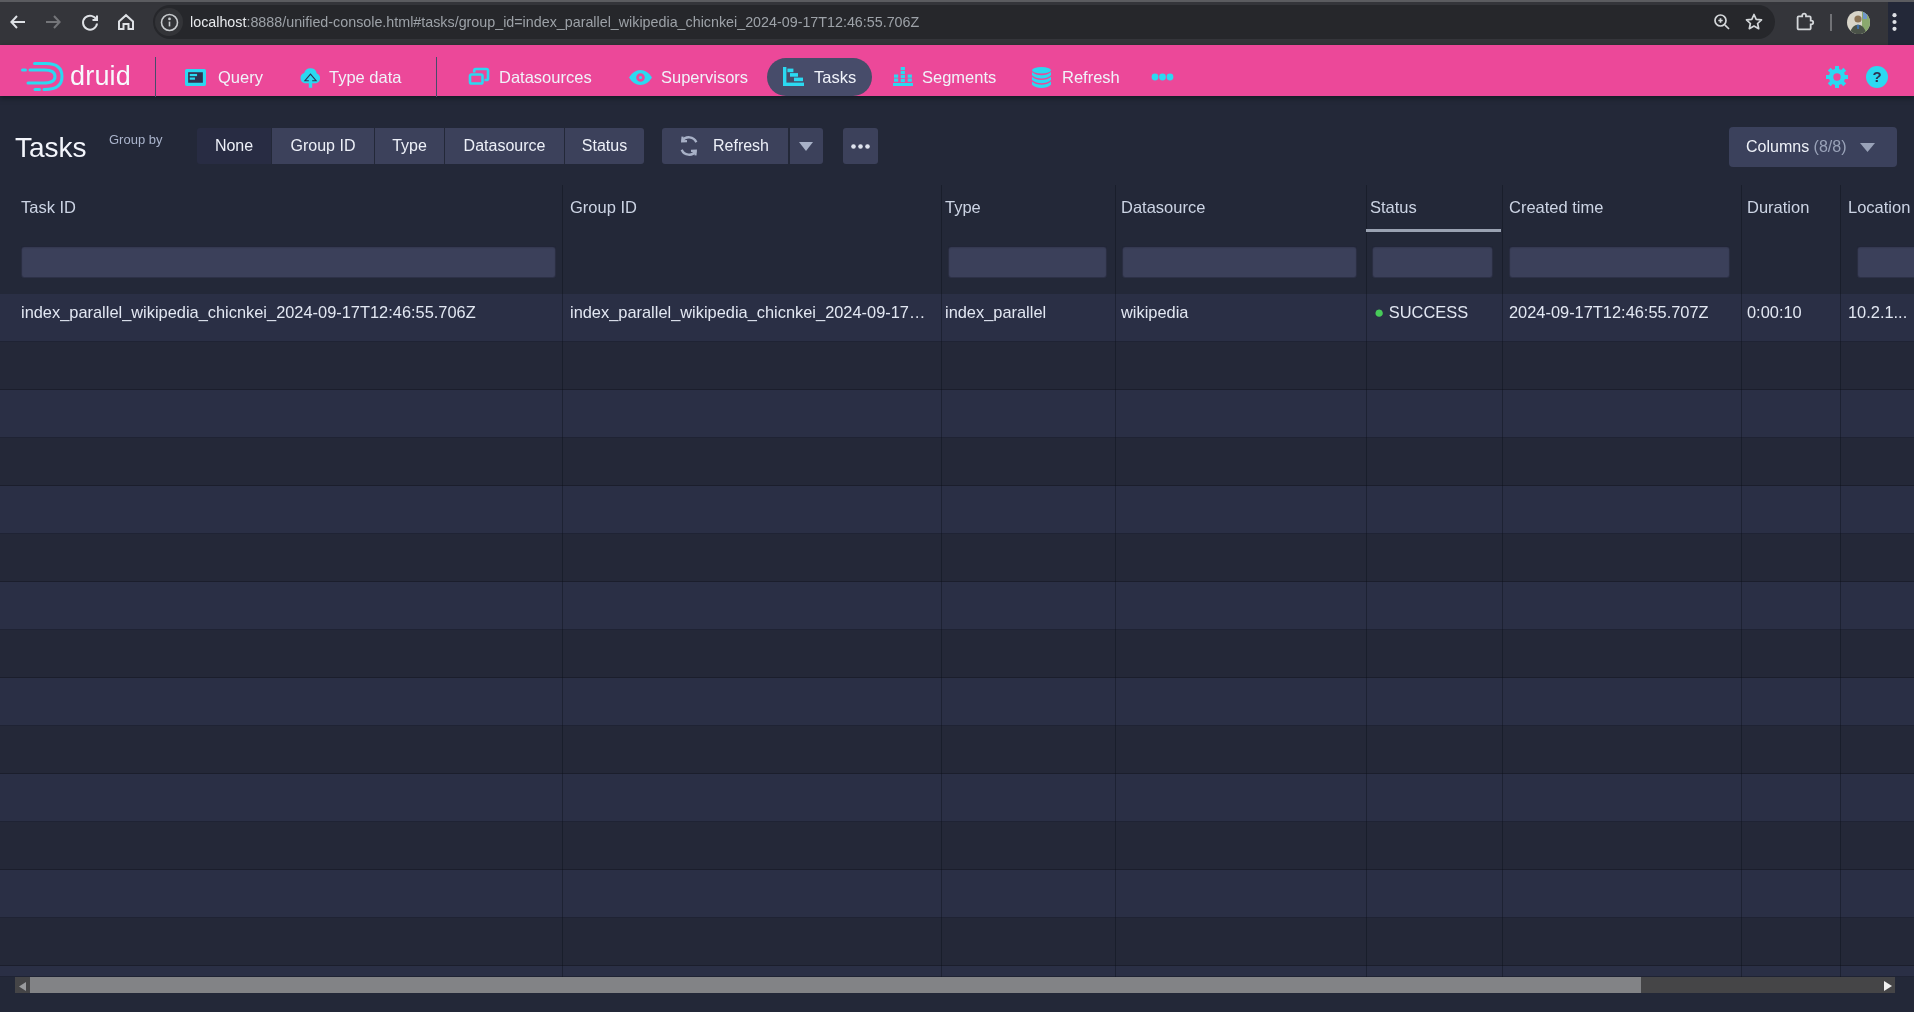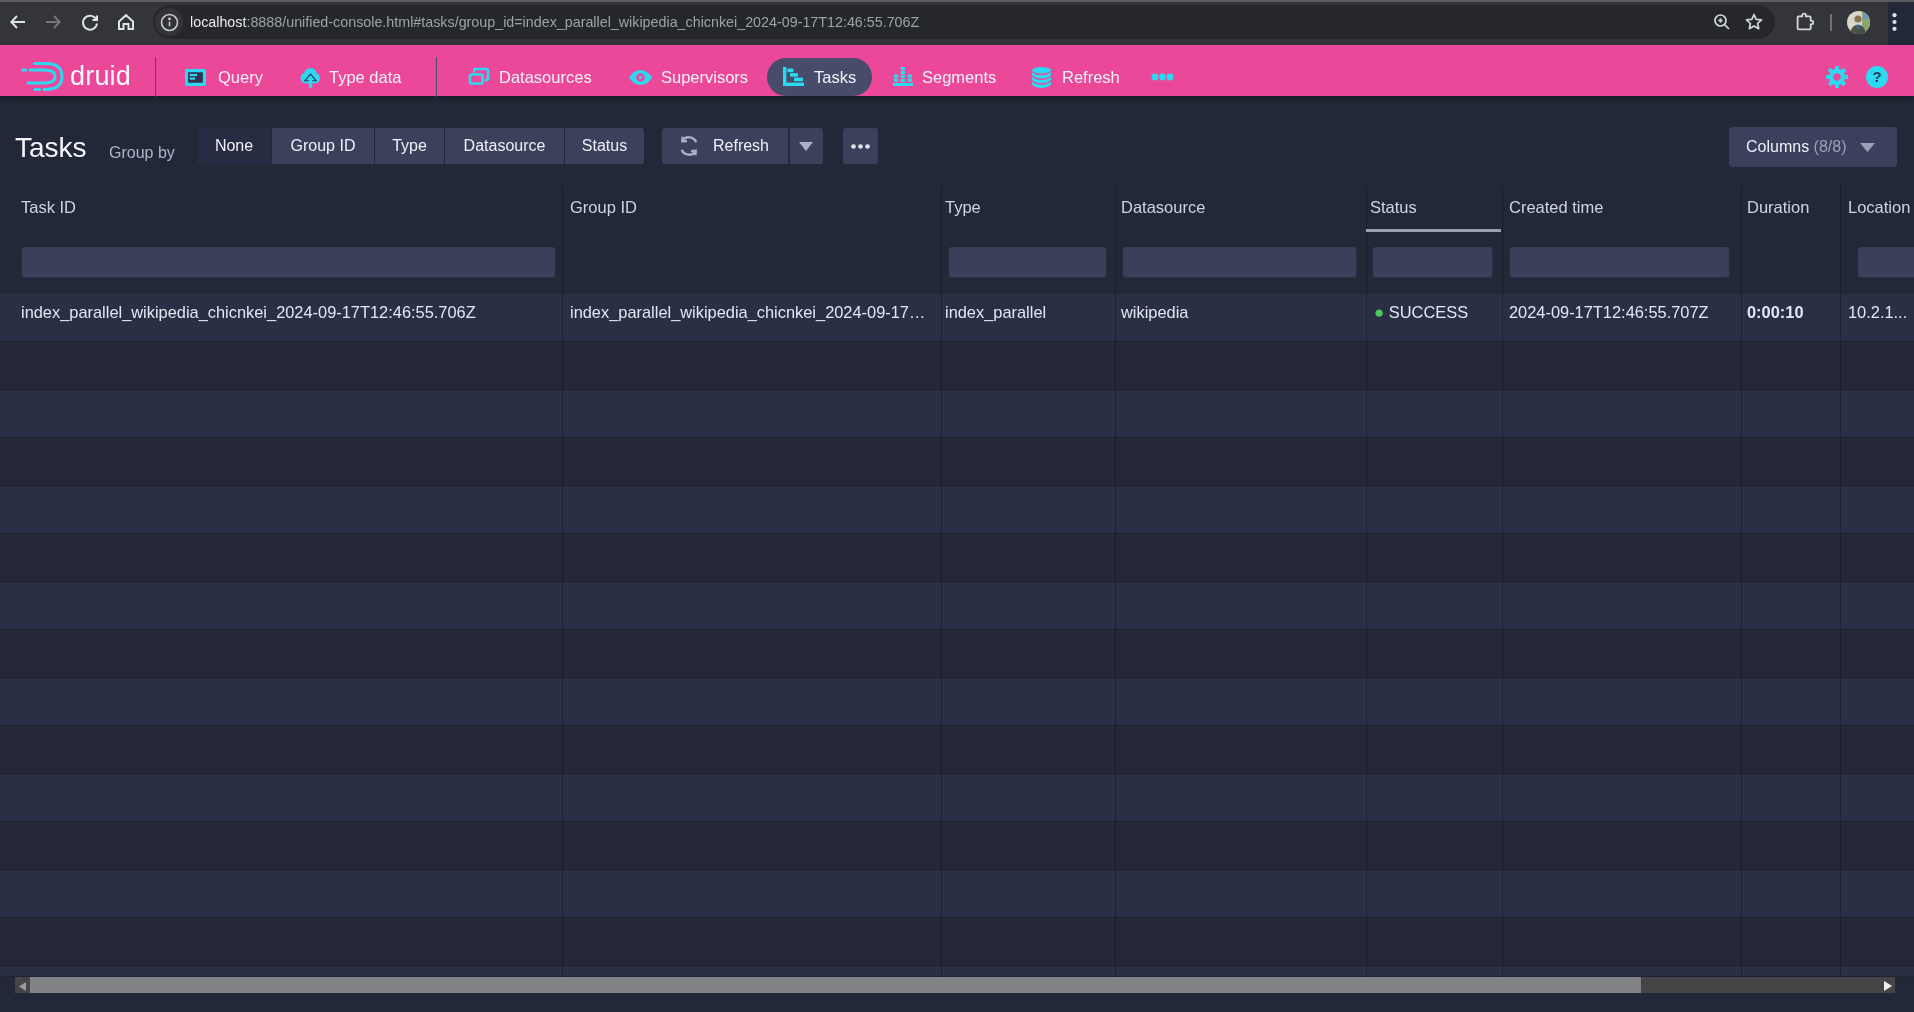--- a/index.html
+++ b/index.html
@@ -19,21 +19,21 @@
 
 #dhead { position:absolute; left:0; top:45px; width:1914px; height:51px; background:#ec4899; box-shadow:0 2px 5px rgba(10,12,20,.55); }
 .navsep { position:absolute; top:12px; width:1px; height:40px; background:#474c6b; }
 .navtext { position:absolute; top:0; height:63px; line-height:64px; font-size:16.5px; color:#f0f3fa; white-space:nowrap; }
 .navicon { position:absolute; top:22px; }
 #taskpill { position:absolute; left:767px; top:13px; width:105px; height:38px; border-radius:19px; background:#474c6a; }
 #druidword { position:absolute; left:70px; top:0; height:63px; line-height:62px; font-size:27px; color:#f7f9fd; letter-spacing:.2px; }
 
 
 #vtitle { position:absolute; left:15px; top:132px; font-size:28px; color:#f3f5fb; }
-#groupby { position:absolute; left:109px; top:144px; font-size:16px; color:#aab4cc; }
+#groupby { position:absolute; left:109px; top:132px; font-size:13px; color:#aab4cc; }
 .btn { position:absolute; top:128px; height:36px; background:#3c415b; color:#edf0f8; font-size:16px; text-align:center; line-height:36px; }
 .btn.dark { background:#282c43; }
 .r-l { border-radius:3px 0 0 3px; }
 .r-r { border-radius:0 3px 3px 0; }
 .r-a { border-radius:3px; }
 
 
 .th { position:absolute; top:198px; font-size:16.5px; color:#ccd4e4; white-space:nowrap; }
 #sortline { position:absolute; left:1366px; top:229px; width:135px; height:3px; background:#9aa2b2; }
 .finput { position:absolute; top:246px; height:32px; background:#3b405a; border-radius:3px; box-shadow:inset 0 1px 2px rgba(10,13,22,.45), inset 0 0 0 1px rgba(10,13,22,.25); }
@@ -291,21 +291,21 @@
   <div class="finput" style="left:1509px;width:221px;"></div>
   <div class="finput" style="left:1857px;width:70px;"></div>
 
   <div class="abs" style="left:0;top:288px;width:1634px;height:48px;">
     <div class="td" style="left:21px;">index_parallel_wikipedia_chicnkei_2024-09-17T12:46:55.706Z</div>
     <div class="td" style="left:570px;width:359px;overflow:hidden;text-overflow:ellipsis;">index_parallel_wikipedia_chicnkei_2024-09-17T12:46:55.706Z</div>
     <div class="td" style="left:945px;">index_parallel</div>
     <div class="td" style="left:1121px;">wikipedia</div>
     <div class="td" style="left:1374px;"><span style="color:#47cb59;font-size:17px;">●</span>&nbsp;SUCCESS</div>
     <div class="td" style="left:1509px;">2024-09-17T12:46:55.707Z</div>
-    <div class="td" style="left:1747px;font-weight:bold;">0:00:10</div>
+    <div class="td" style="left:1747px;">0:00:10</div>
     <div class="td" style="left:1848px;">10.2.1...</div>
   </div>
 
   <div id="sbar"></div>
   <div id="sthumb"></div>
   <svg class="abs" style="left:19px;top:982px;" width="7" height="9" viewBox="0 0 7 9" fill="#9a9b9e">
       <path d="M7 0 V9 L0 4.5 Z"></path>
     </svg>
   <svg class="abs" style="left:1884px;top:981px;" width="8" height="10" viewBox="0 0 8 10" fill="#f0f0f0">
       <path d="M0 0 V10 L8 5 Z"></path>

